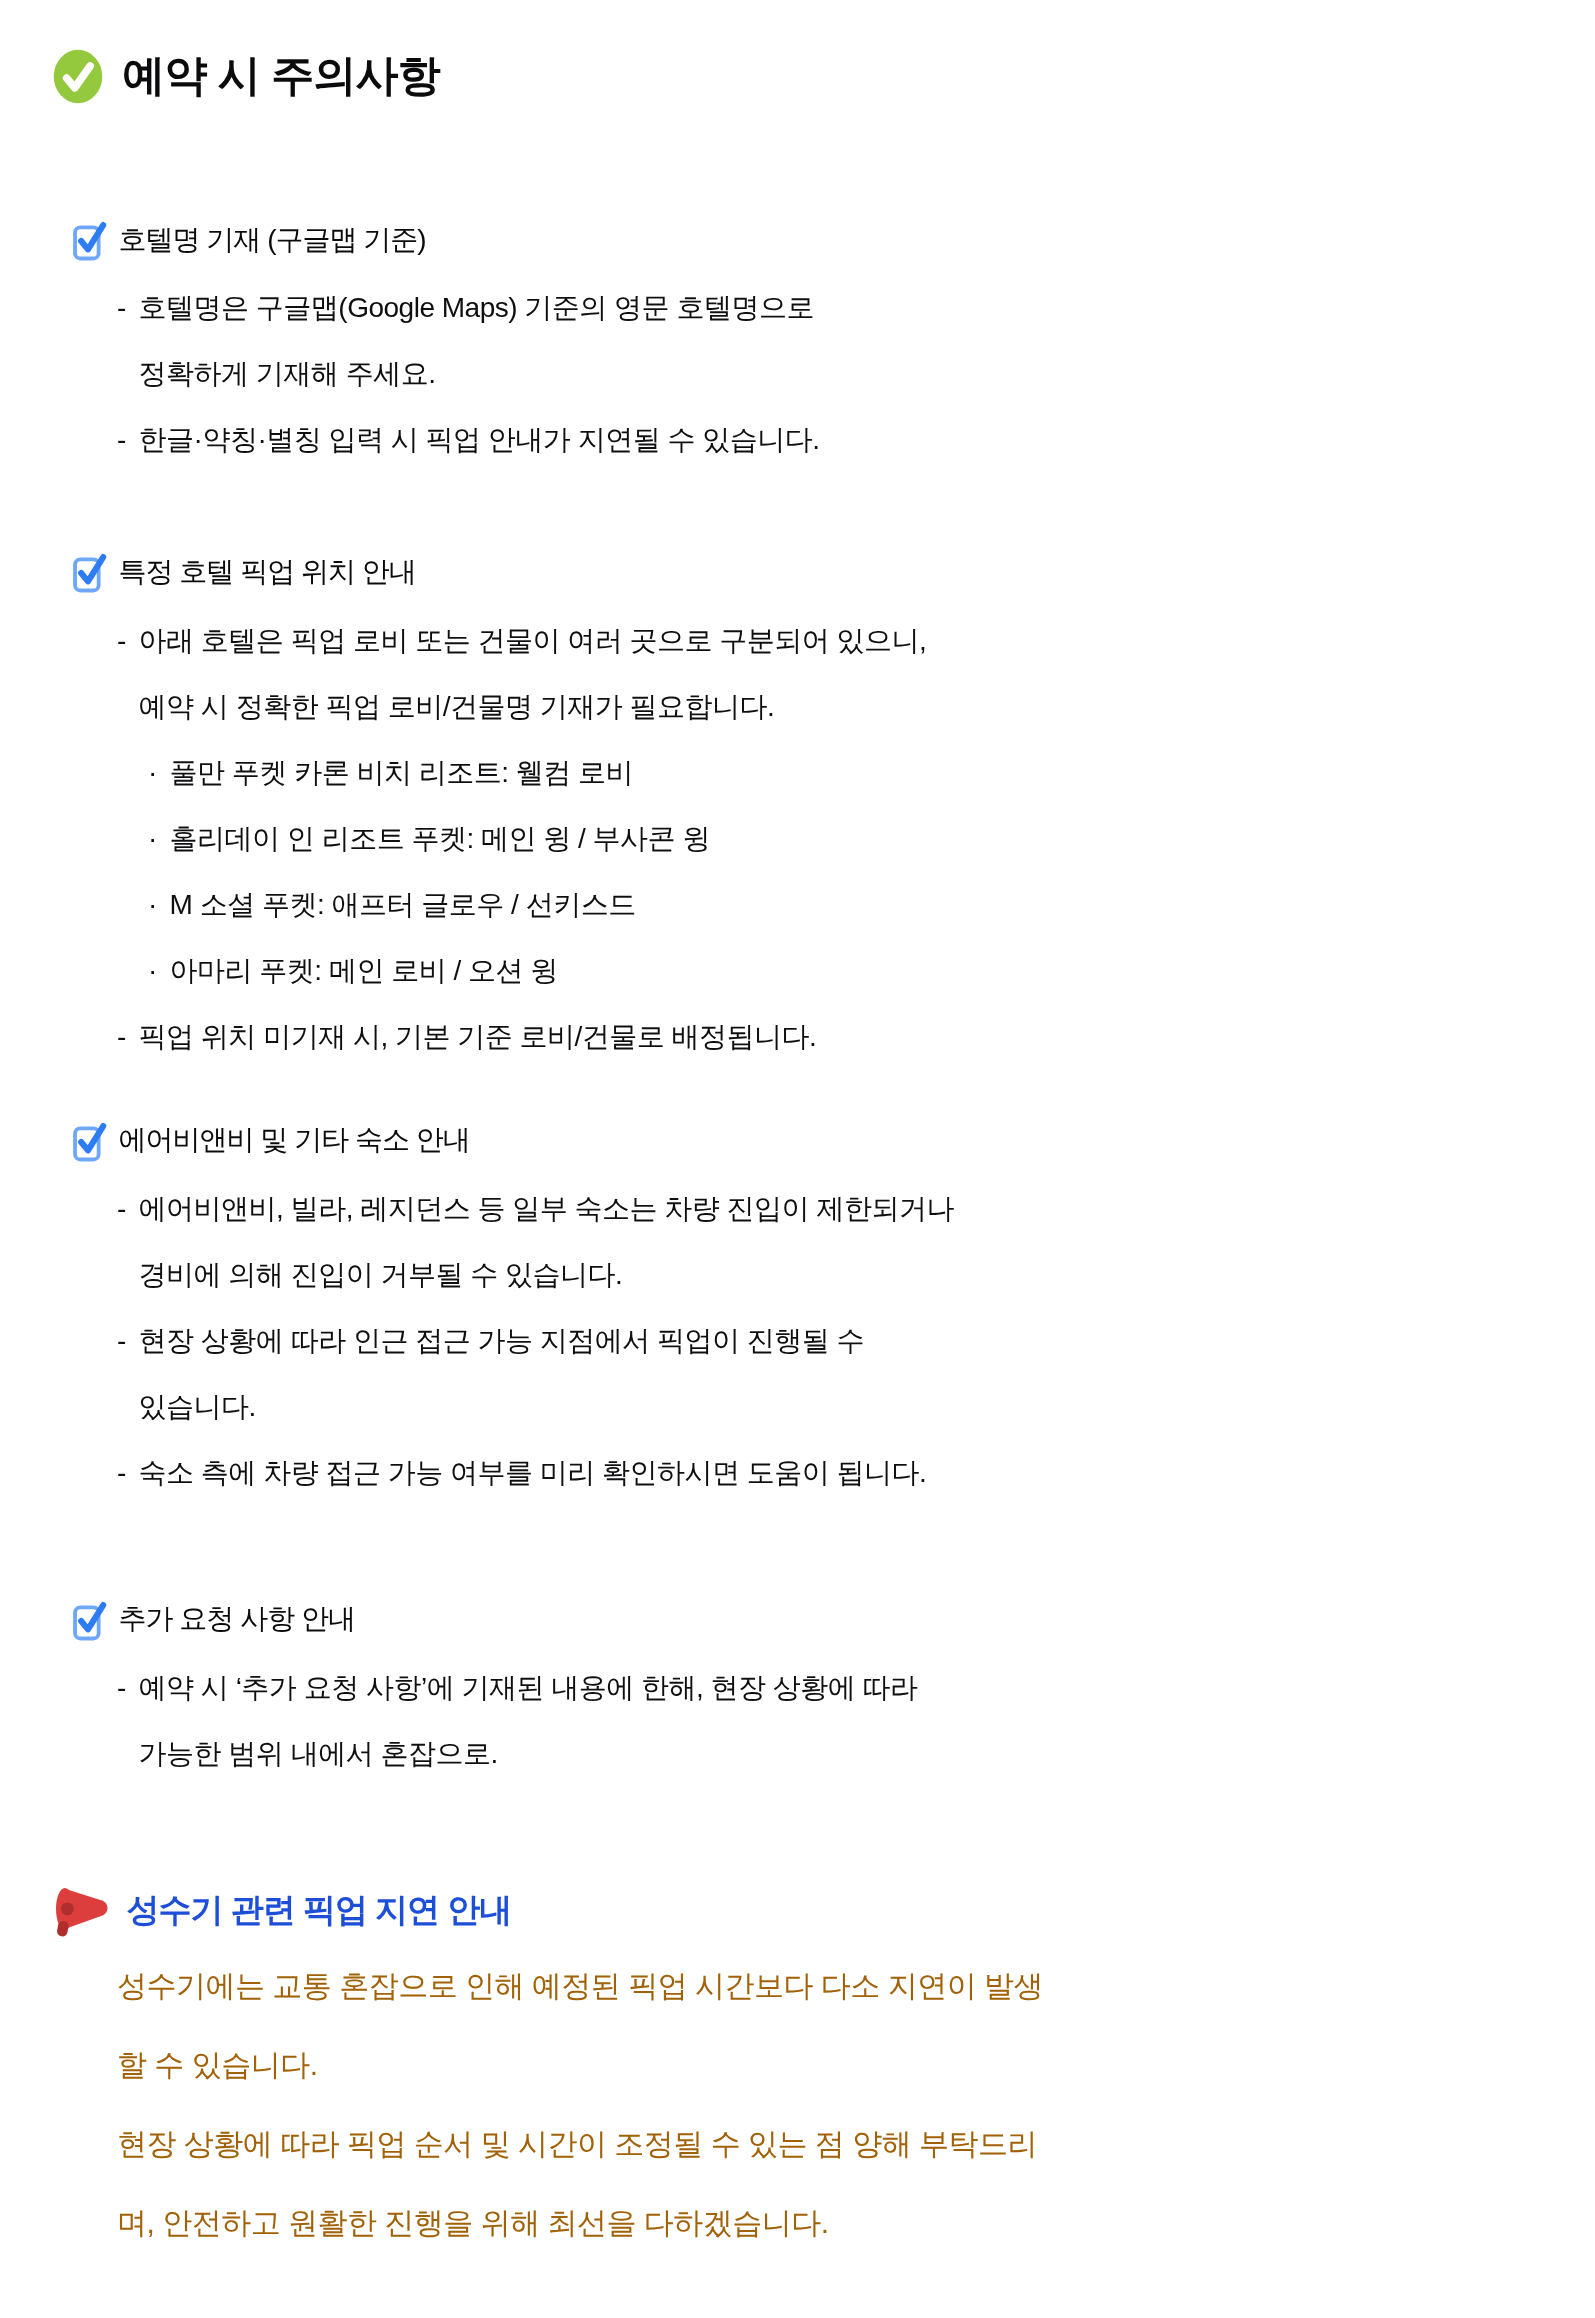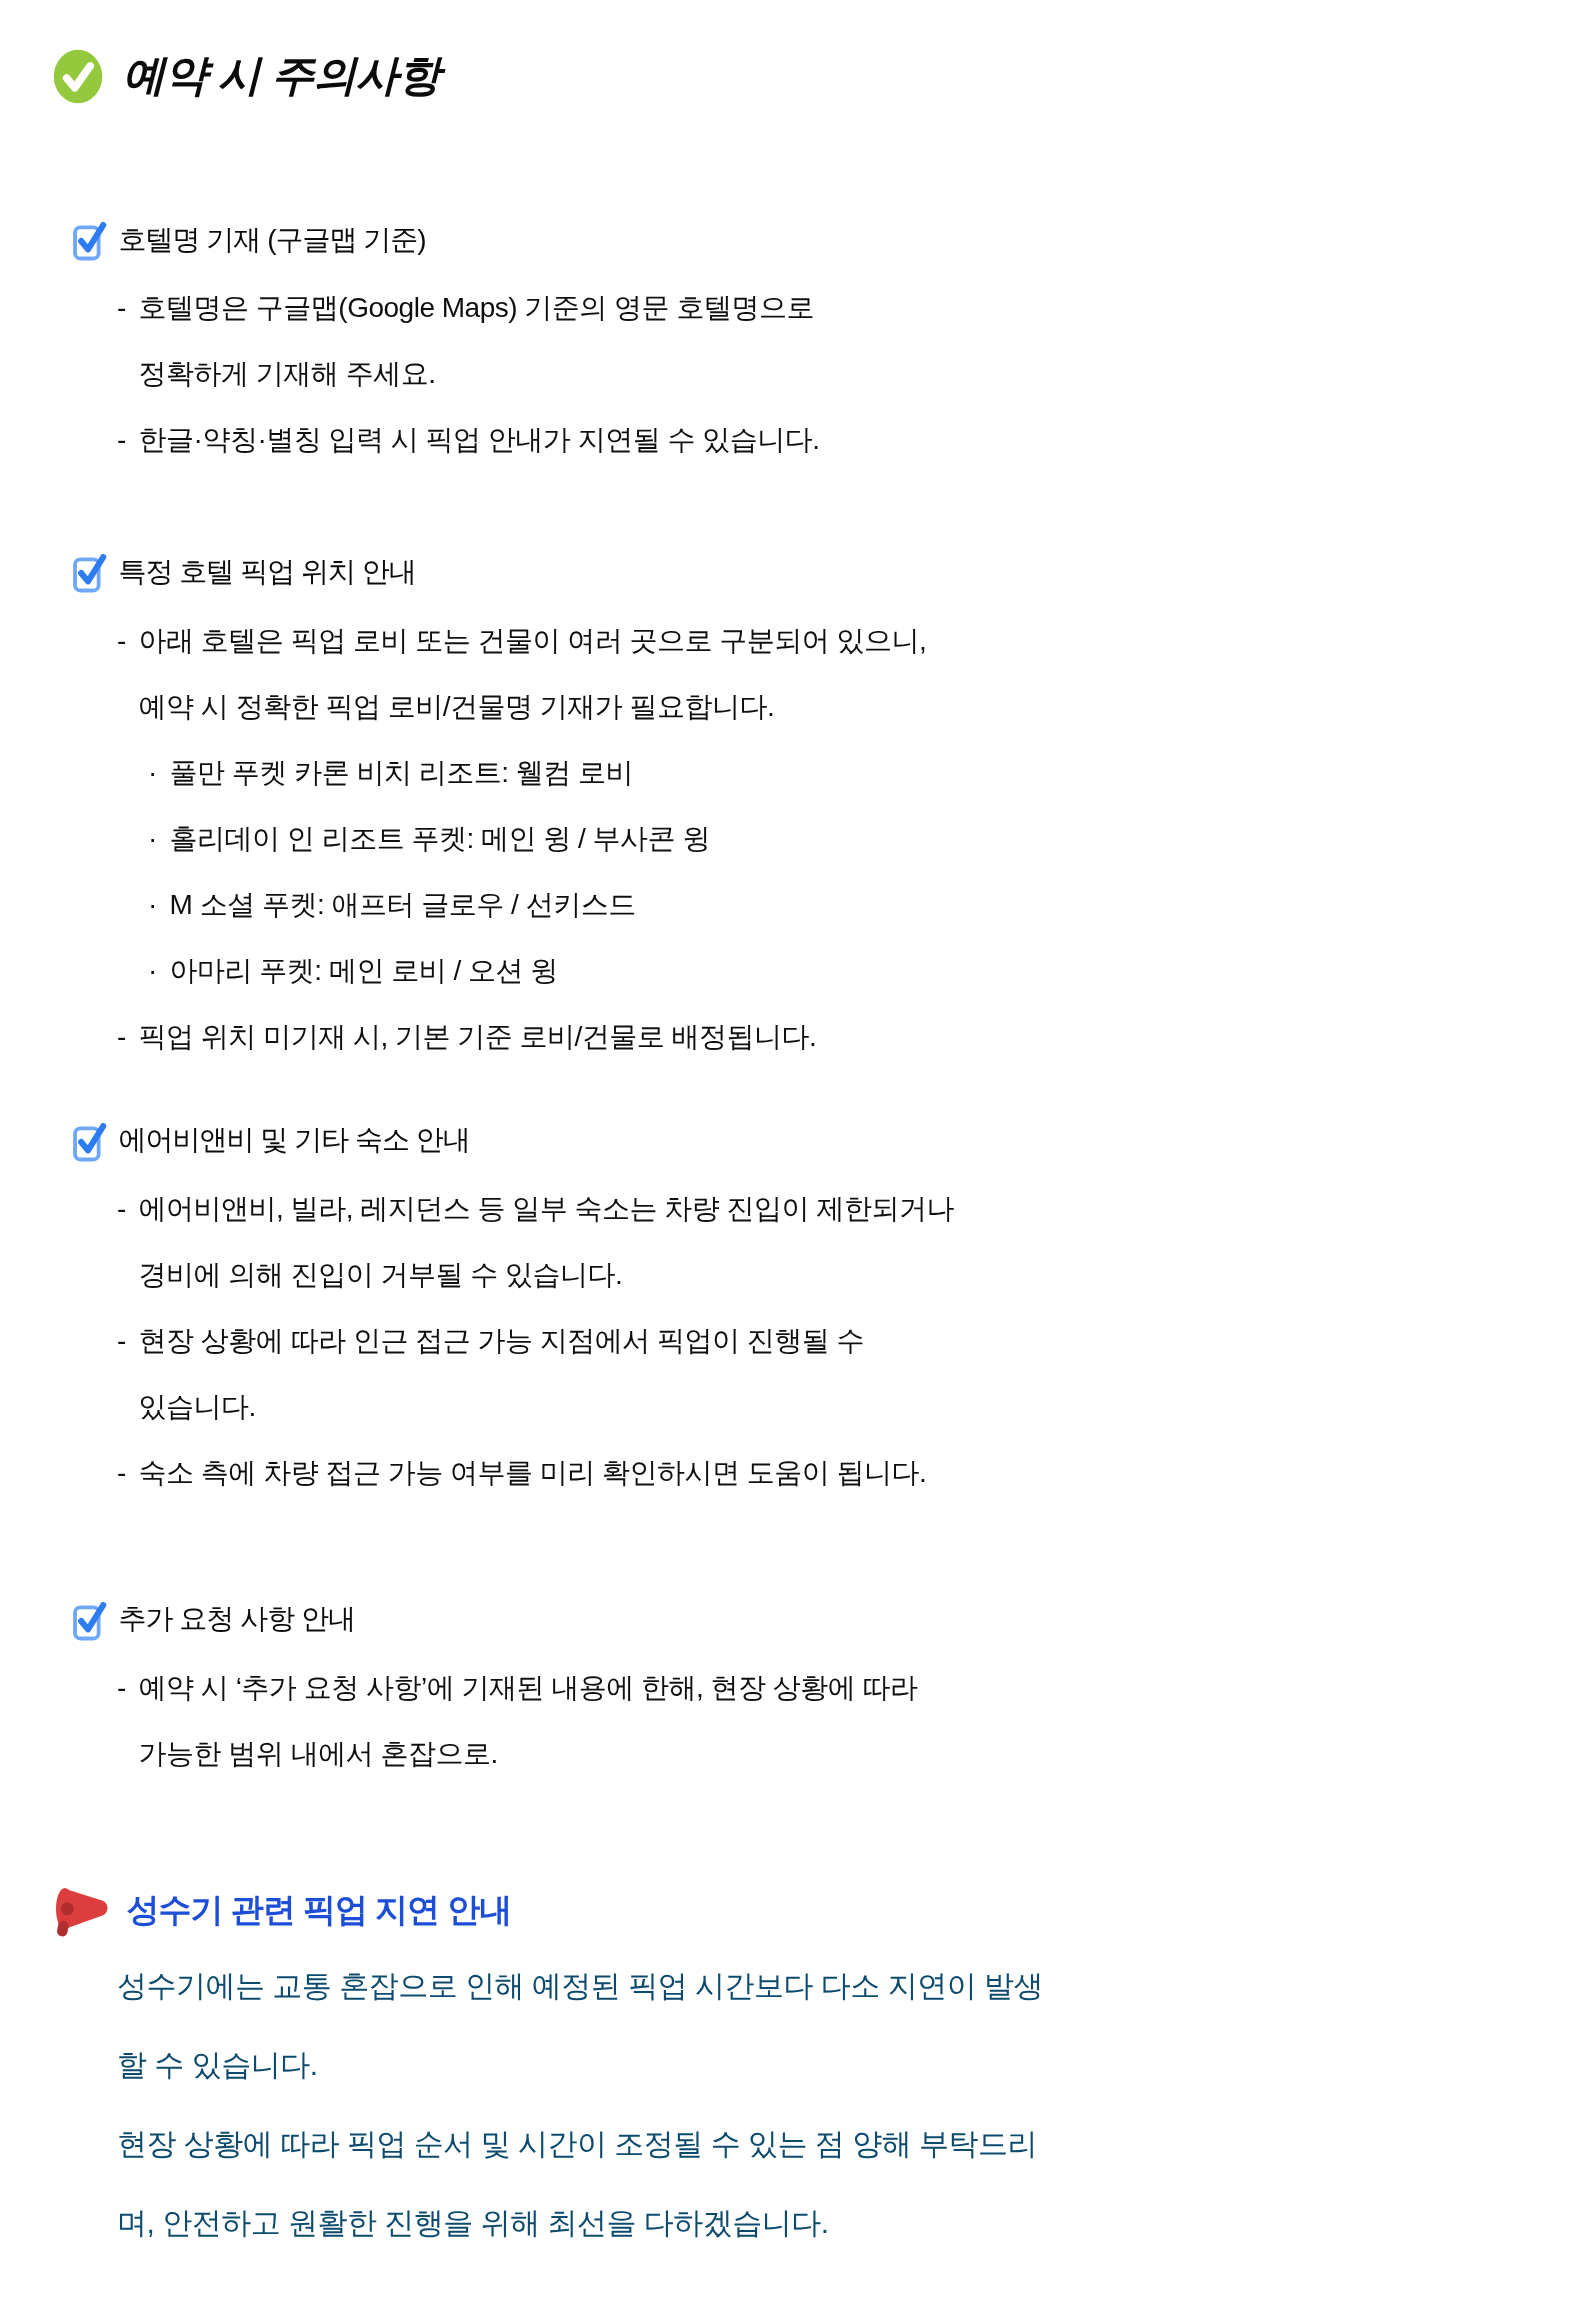--- a/index.html
+++ b/index.html
@@ -2,39 +2,39 @@
 <html style="font-size:13.3px"><head>
 <meta charset="utf-8">
 <style>
   html,body{margin:0;padding:0;}
   body{
     width:1595px;height:2319px;overflow:hidden;background:#ffffff;
     font-family:"Liberation Sans", sans-serif;
     -webkit-font-smoothing:antialiased;
   }
   .page{padding:47px 50px 0 52px;}
-  .title-row{display:flex;align-items:center;gap:18.3px;font-style:italic;}
+  .title-row{display:flex;align-items:center;gap:18.3px;}
   .title{font-size:43px;font-weight:700;color:#0b0b0d;letter-spacing:-0.8px;}
   .icon{display:inline-flex;flex:none;align-items:center;justify-content:center;}
   .section{margin-left:20px;}
   .section.s1{margin-top:112px;}
   .section.s2{margin-top:76px;}
   .section.s3{margin-top:48px;}
   .section.s4{margin-top:91px;}
   .sec-head{display:flex;align-items:center;gap:11.6px;}
   .sec-title{font-size:28px;font-weight:400;color:#0b0b0d;letter-spacing:-1px;}
   .list{margin-top:13.3px;}
   .item{display:flex;font-size:28px;line-height:66px;font-weight:500;color:#0f0f12;letter-spacing:-0.5px;}
   .item .marker{flex:none;width:21.6px;}
   .item.dash{padding-left:45px;}
   .item.dot{padding-left:76px;}
   .peak{margin-top:96px;}
   .peak-head{display:flex;align-items:center;gap:16.6px;}
   .peak-title{font-size:33px;font-weight:700;color:#1d4ed8;letter-spacing:-1px;}
-  .peak-body{margin:8.3px 0 0 65px;font-size:30px;line-height:79px;font-weight:500;color:#0c4a6e;letter-spacing:-0.5px;}
+  .peak-body{margin:8.3px 0 0 65px;font-size:30px;line-height:79px;font-weight:500;color:#a16207;letter-spacing:-0.5px;}
 </style>
 </head>
 <body>
 
 <div class="page">
 
   <div class="title-row">
     <span class="icon">
       <svg width="52" height="55" viewBox="0 0 64 68">
         <ellipse cx="32" cy="34" rx="30" ry="33" fill="#94C83D"></ellipse>

